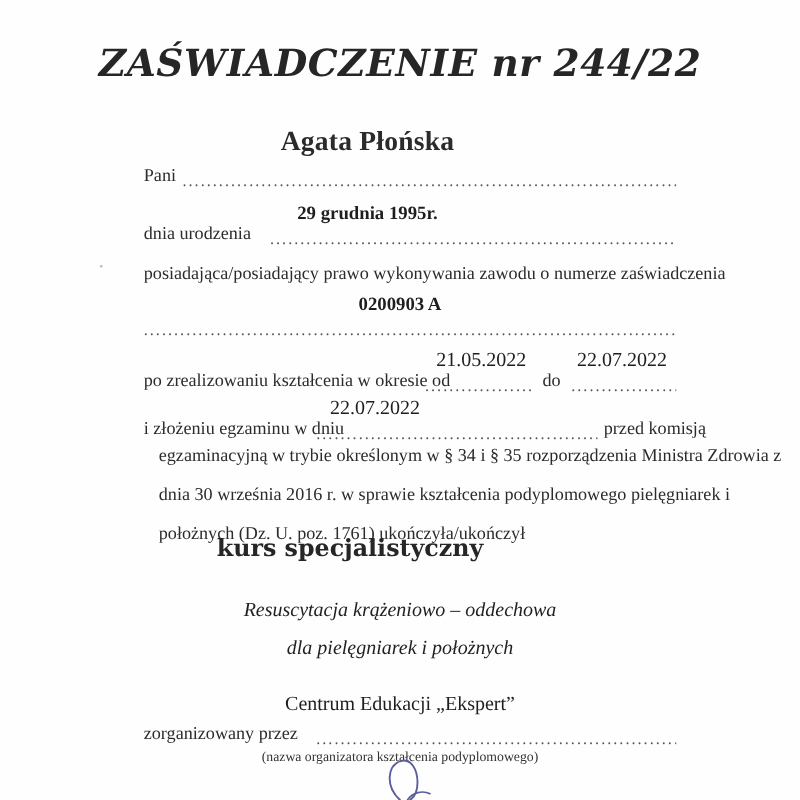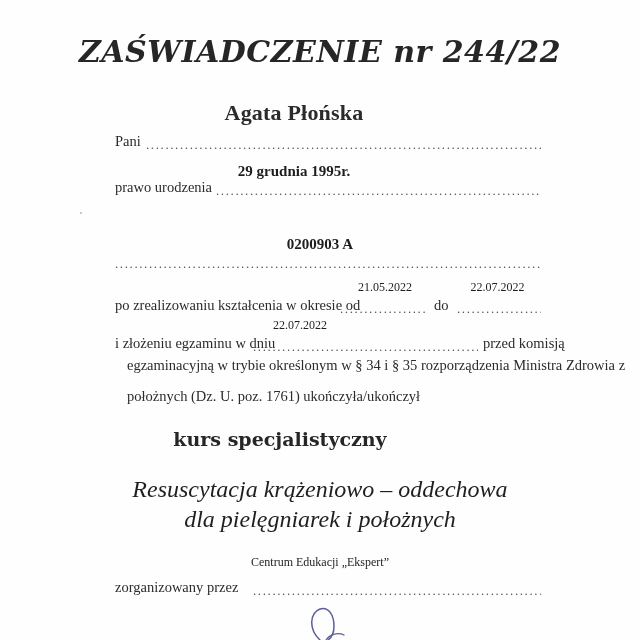--- a/index.html
+++ b/index.html
@@ -43,21 +43,21 @@
 
   
   .value {
     font-weight: 700;
     font-size: 15px;
     color: #1e1e1e;
     text-align: center;
   }
   .value-plain {
     font-weight: 400;
-    font-size: 12px;
+    font-size: 16px;
     color: #1e1e1e;
     text-align: center;
   }
 
   .name-value {
     top: 100px;
     left: 0;
     width: 588px;
     text-align: center;
     font-size: 22px;
@@ -105,21 +105,21 @@
     font-weight: 700;
     font-family: "DejaVu Serif", "Liberation Serif", serif;
     color: #262626;
   }
   .course-title {
     position: absolute;
     top: 474px;
     left: 0;
     width: 640px;
     text-align: center;
-    font-size: 24px;
+    font-size: 16px;
     font-style: italic;
     line-height: 30px;
     font-family: "Liberation Serif", "DejaVu Serif", serif;
     color: #1f1f1f;
   }
 
   
   .caption {
     top: 600px;
     left: 0;
@@ -158,58 +158,61 @@
 
   <div class="abs doc-title">ZAŚWIADCZENIE nr  244/22</div>
 
   <div class="abs name-value">Agata Płońska</div>
 
   <div class="abs line" style="top:134px; left:115px;">Pani</div>
   <div class="abs dots" style="top:137px; left:146px; width:395px;">................................................................................................</div>
 
   <div class="abs value" style="top:163px; left:0; width:588px;">29 grudnia 1995r.</div>
 
-  <div class="abs line" style="top:180px; left:115px;">prawo urodzenia</div>
+  <div class="abs line" style="top:180px; left:115px;">dnia urodzenia</div>
   <div class="abs dots" style="top:183px; left:216px; width:325px;">................................................................................................</div>
 
+  <div class="abs line" style="top:212px; left:115px;">posiadająca/posiadający prawo wykonywania zawodu o numerze zaświadczenia</div>
 
   <div class="abs value" style="top:236px; left:0; width:640px;">0200903 A</div>
   <div class="abs dots" style="top:256px; left:115px; width:426px;">................................................................................................</div>
 
   <div class="abs value-plain" style="top:280px; left:330px; width:110px;">21.05.2022</div>
   <div class="abs value-plain" style="top:280px; left:440px; width:115px;">22.07.2022</div>
 
   <div class="abs line" style="top:298px; left:115px;">po zrealizowaniu kształcenia w okresie od</div>
   <div class="abs dots" style="top:301px; left:340px; width:85px;">..............................................</div>
   <div class="abs line" style="top:298px; left:434px;">do</div>
   <div class="abs dots" style="top:301px; left:457px; width:84px;">..............................................</div>
 
   <div class="abs value-plain" style="top:318px; left:240px; width:120px;">22.07.2022</div>
 
   <div class="abs line" style="top:336px; left:115px;">i złożeniu egzaminu w dniu</div>
   <div class="abs dots" style="top:339px; left:253px; width:225px;">........................................................................</div>
   <div class="abs line" style="top:336px; left:483px;">przed komisją</div>
 
   <div class="para" style="top:353px;margin-left:12px;">
     <div>egzaminacyjną w trybie określonym w § 34 i § 35 rozporządzenia Ministra Zdrowia z</div>
+    <div style="margin-top:7px;">dnia  30 września 2016 r. w sprawie kształcenia podyplomowego pielęgniarek i</div>
     <div style="margin-top:7px;">położnych (Dz. U. poz. 1761) ukończyła/ukończył</div>
   </div>
 
   <div class="abs course-kind">kurs specjalistyczny</div>
 
   <div class="course-title">
     <div>Resuscytacja krążeniowo – oddechowa</div>
     <div>dla pielęgniarek i położnych</div>
   </div>
 
   <div class="abs value-plain" style="top:555px; left:0; width:640px;">Centrum Edukacji „Ekspert”</div>
 
   <div class="abs line" style="top:580px; left:115px;">zorganizowany przez</div>
   <div class="abs dots" style="top:583px; left:253px; width:288px;">................................................................................................</div>
 
+  <div class="abs caption">(nazwa organizatora kształcenia podyplomowego)</div>
 
   <div class="signature">
     <svg width="120" height="33" viewBox="0 0 120 33" fill="none" xmlns="http://www.w3.org/2000/svg">
       <path d="M52 33 C 40 22, 42 6, 52 2 C 61 -1, 66 9, 66 19 C 66 27, 63 31, 60 33" stroke="#5d5d9e" stroke-width="1.5" fill="none" stroke-linecap="round"></path>
       <path d="M58 33 C 62 27, 70 25, 76 28" stroke="#5d5d9e" stroke-width="1.3" fill="none" stroke-linecap="round"></path>
     </svg>
   </div>
 
   <div class="speck"></div>
 

